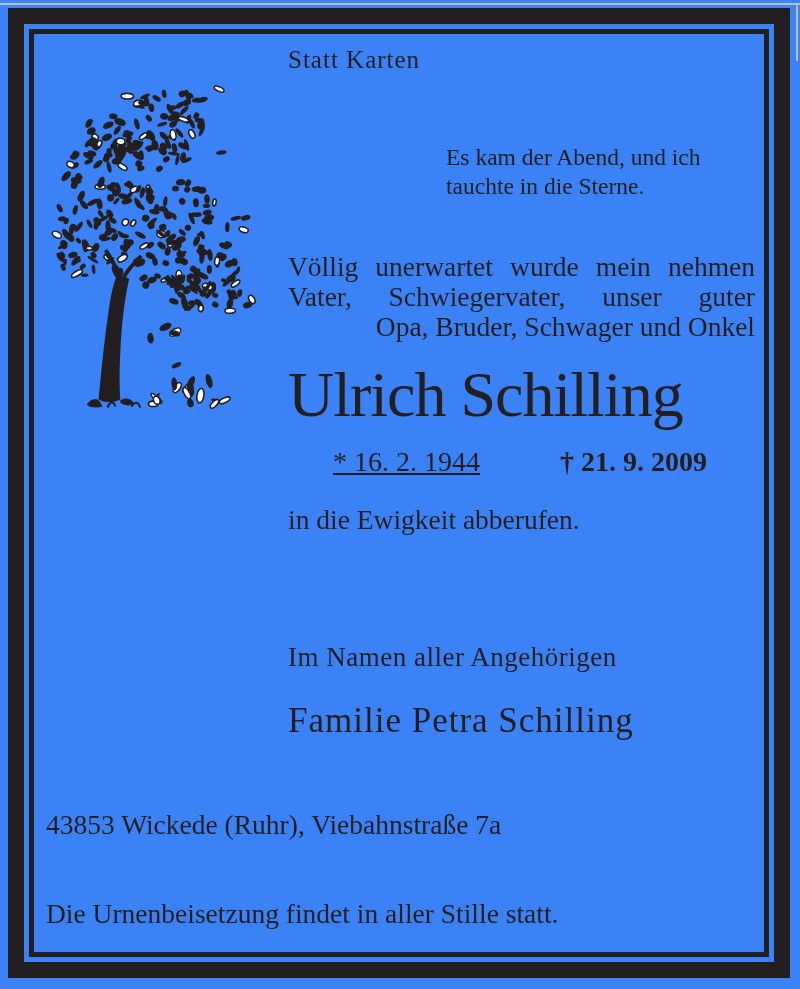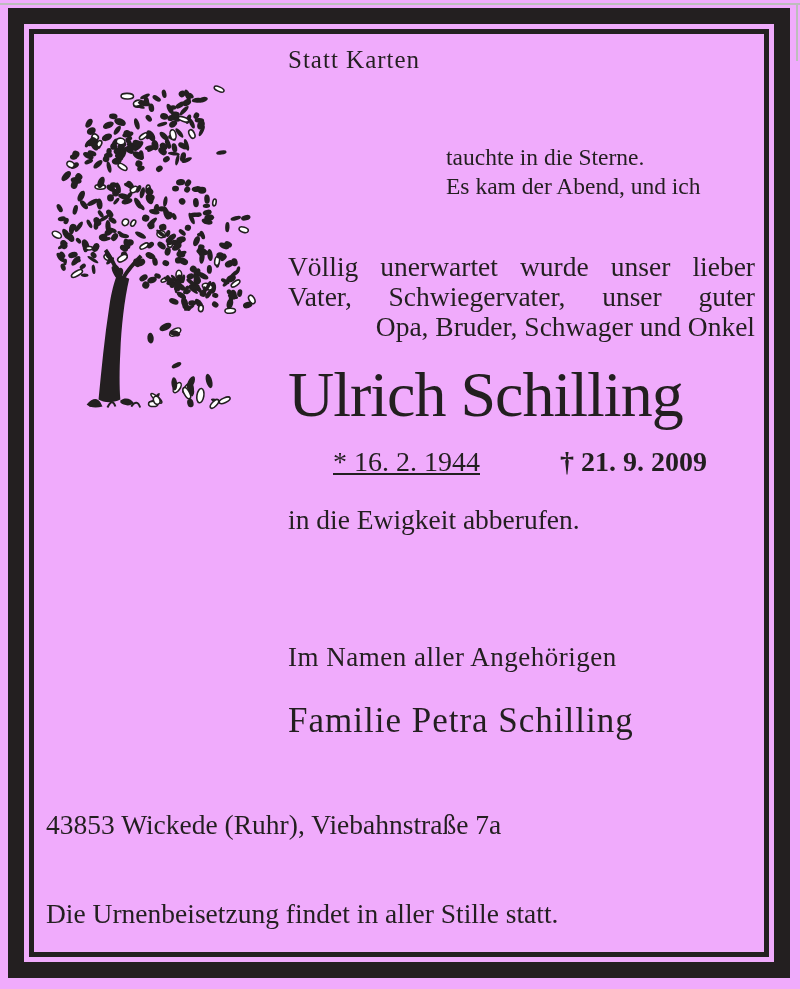--- a/index.html
+++ b/index.html
@@ -1,18 +1,18 @@
 <!DOCTYPE html>
 <html><head>
 <meta charset="utf-8">
 <style>
   :root { --ink: #231f20; }
   html,body { margin:0; padding:0; background:#ffffff; }
   .scan {
-    position:relative; width:800px; height:989px; background:#f0abfc;
+    position:relative; width:800px; height:989px; background:#3b82f6;
     font-family:"Liberation Serif","DejaVu Serif",serif; color:var(--ink);
     overflow:hidden;
   }
   
   .edge-top { position:absolute; left:0; top:3px; width:100%; height:2px; background:#bdbdbd; }
   .edge-right { position:absolute; right:2px; top:3px; width:2px; height:58px; background:#bdbdbd; }
   
   .frame-outer { position:absolute; left:8px; top:8px; right:10px; bottom:11px; border:16px solid var(--ink); }
   .frame-inner { position:absolute; left:29px; top:29px; right:31px; bottom:32px; border:5px solid var(--ink); }
   .content { position:absolute; left:34px; top:34px; right:36px; bottom:37px; }
@@ -427,26 +427,26 @@
           <ellipse cx="168.6" cy="344.2" rx="7.4" ry="3.1" transform="rotate(75 168.6 344.2)" fill="#231f20"></ellipse>
           <ellipse cx="151.2" cy="352.9" rx="6.9" ry="2.2" transform="rotate(88 151.2 352.9)" fill="#231f20"></ellipse>
           <ellipse cx="112.2" cy="367.3" rx="4.7" ry="2.7" transform="rotate(0 112.2 367.3)" fill="#ffffff" stroke="#231f20" stroke-width="1.6"></ellipse>
           <ellipse cx="115.7" cy="363.6" rx="4.2" ry="3.2" transform="rotate(70 115.7 363.6)" fill="#ffffff" stroke="#231f20" stroke-width="1.6"></ellipse>
         </g>
     </svg>
 
     <div class="statt">Statt Karten</div>
 
     <div class="quote">
+      <div>Es kam der Abend, und ich</div>
       <div>tauchte in die Sterne.</div>
-      <div>Es kam der Abend, und ich</div>
     </div>
 
     <div class="intro">
-      <div class="jline">Völlig unerwartet wurde unser lieber</div>
+      <div class="jline">Völlig unerwartet wurde mein nehmen</div>
       <div class="jline">Vater, Schwiegervater, unser guter</div>
       <div class="lline">Opa, Bruder, Schwager und Onkel</div>
     </div>
 
     <div class="name">Ulrich Schilling</div>
 
     <div class="dates">
       <span class="birth">* 16. 2. 1944</span>
       <span class="death">† 21. 9. 2009</span>
     </div>

